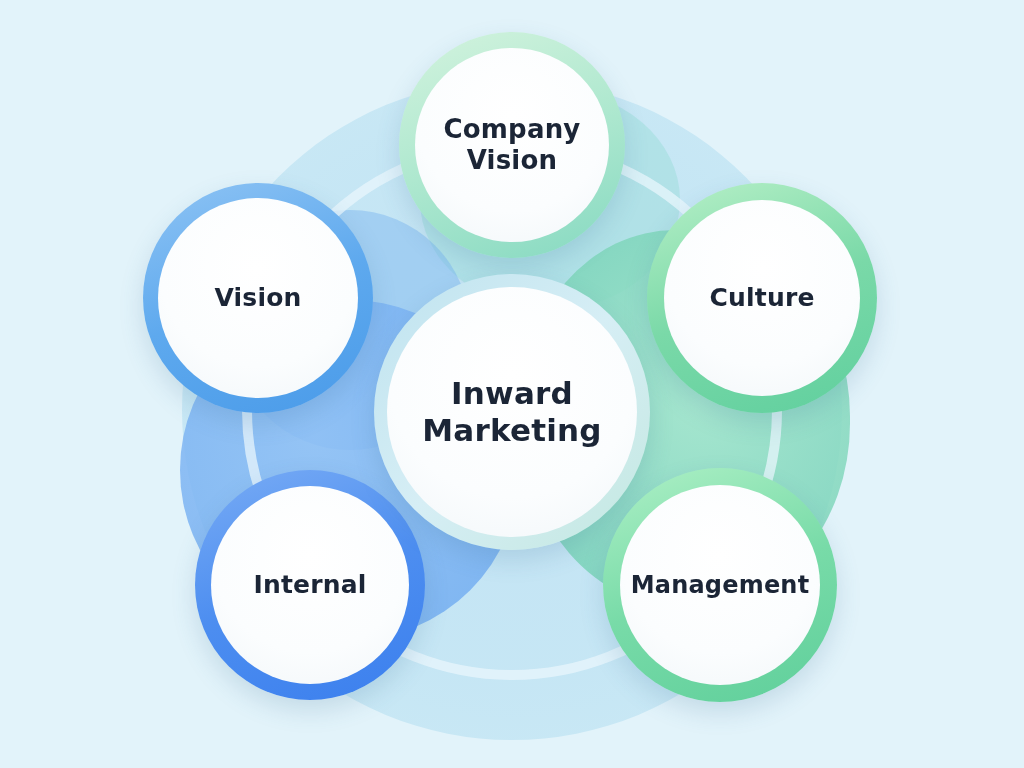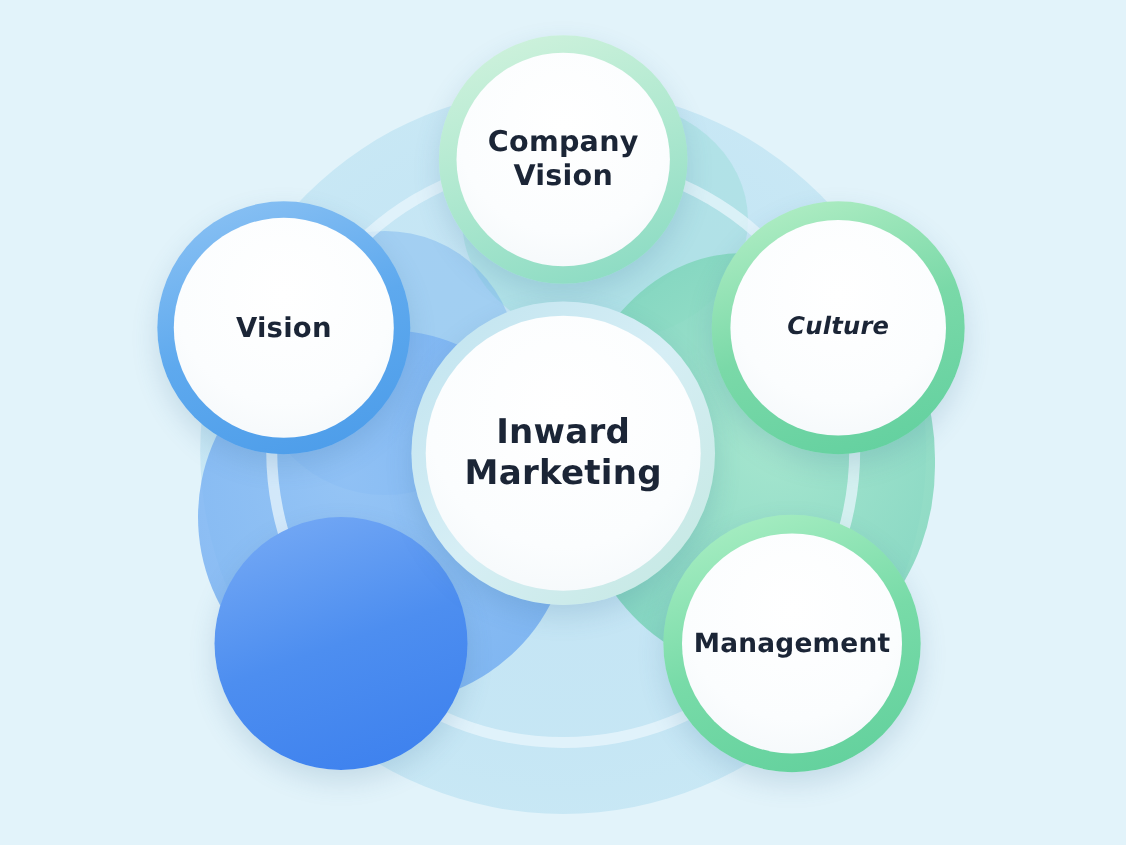--- a/index.html
+++ b/index.html
@@ -71,21 +71,21 @@
   .n-company .label { font-size: 26px; }
 
   .n-vision { left: 143px; top: 183px; width: 230px; height: 230px; }
   .n-vision .ring { background: linear-gradient(160deg, #8fc4f4 0%, #5ea9ee 50%, #4a9be9 100%); }
   .n-vision .face { left: 15px; top: 15px; width: 200px; height: 200px; }
   .n-vision .label { font-size: 25px; }
 
   .n-culture { left: 647px; top: 183px; width: 230px; height: 230px; }
   .n-culture .ring { background: linear-gradient(160deg, #b8f0c8 0%, #7ad9a8 50%, #5fcf9e 100%); }
   .n-culture .face { left: 17px; top: 17px; width: 196px; height: 196px; }
-  .n-culture .label { font-size: 22px; font-style: italic; }
+  .n-culture .label { font-size: 25px; }
 
   .n-internal { left: 195px; top: 470px; width: 230px; height: 230px; }
   .n-internal .ring { background: linear-gradient(160deg, #79acf5 0%, #4d8ef0 50%, #3b7fee 100%); }
   .n-internal .face { left: 16px; top: 16px; width: 198px; height: 198px; }
   .n-internal .label { font-size: 25px; }
 
   .n-management { left: 603px; top: 468px; width: 234px; height: 234px; }
   .n-management .ring { background: linear-gradient(160deg, #aef0c6 0%, #78dba8 50%, #5fcf9b 100%); }
   .n-management .face { left: 17px; top: 17px; width: 200px; height: 200px; }
   .n-management .label { font-size: 24px; }
@@ -122,20 +122,23 @@
 
   <div class="node n-culture">
     <div class="ring"></div>
     <div class="face">
       <div class="label">Culture</div>
     </div>
   </div>
 
   <div class="node n-internal">
     <div class="ring"></div>
+    <div class="face">
+      <div class="label">Internal</div>
+    </div>
   </div>
 
   <div class="node n-center">
     <div class="ring"></div>
     <div class="face">
       <div class="label">
         <div>Inward</div>
         <div>Marketing</div>
       </div>
     </div>

